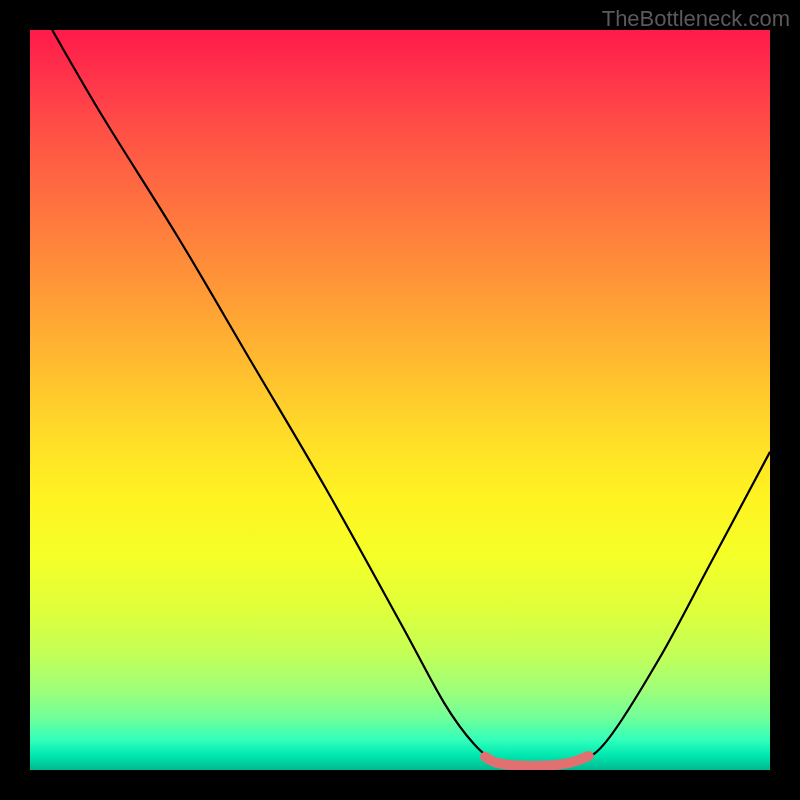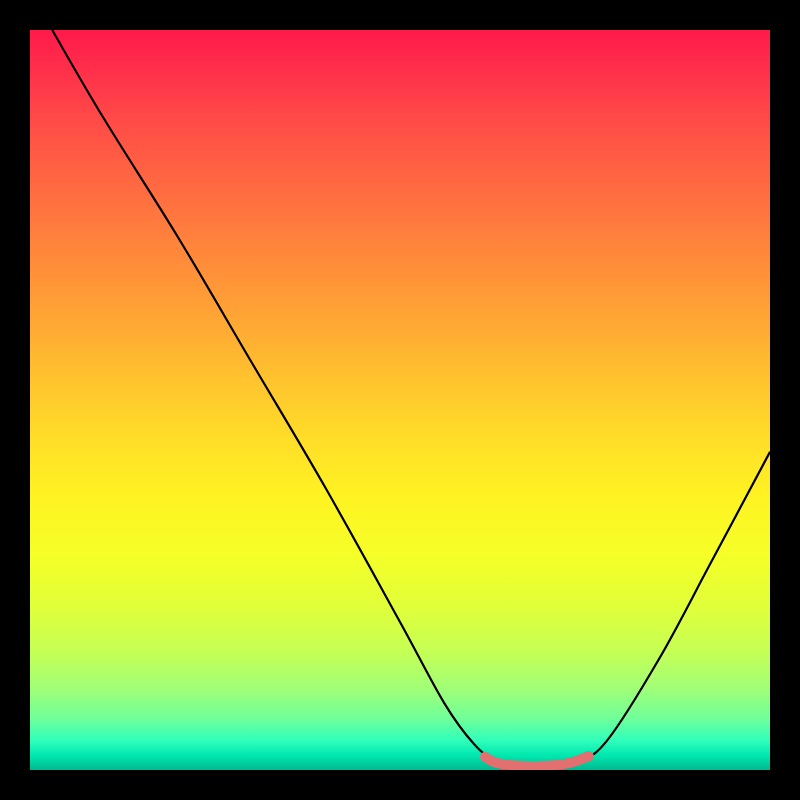--- a/index.html
+++ b/index.html
@@ -65,20 +65,21 @@
     left: 0;
     top: 0;
     width: 100%;
     height: 100%;
   }
 </style>
 </head>
 <body>
 
 <div class="chart-container">
+  <div class="watermark">TheBottleneck.com</div>
   <div class="plot-area">
     <div class="gradient-bg"></div>
     <svg class="curve" viewBox="0 0 740 740" preserveAspectRatio="none">
       <path id="main-curve" fill="none" stroke="#000" stroke-width="2.2" d="M 22.2 0 C 31.524 15.983999999999991, 51.356 51.50399999999995, 74 88.79999999999995 C 96.644 126.09599999999996, 121.36 163.24400000000006, 148 207.20000000000005 C 174.64 251.15600000000003, 195.36 287.71199999999993, 222 332.99999999999994 C 248.64 378.28799999999995, 269.36 412.18, 296 458.8 C 322.64 505.42, 348.688 553.372, 370 592 C 391.312 630.628, 401.08000000000004 651.422, 414.40000000000003 673.4 C 427.72 695.3779999999999, 434.676 703.7104, 444 714.1 C 453.324 724.4896, 458.20799999999997 727.2572, 466.2 731.12 C 474.192 734.9828, 479.076 734.7607999999999, 488.40000000000003 735.56 C 497.72400000000005 736.3592, 507.344 736.3592, 518 735.56 C 528.656 734.7607999999999, 536.944 735.6488, 547.6 731.12 C 558.2560000000001 726.5912, 562.548 728.7816, 577.2 710.4 C 591.8520000000001 692.0183999999999, 610.352 660.968, 629 629 C 647.648 597.032, 660.82 570.096, 680.8000000000001 532.8 C 700.7800000000001 495.50399999999996, 729.344 441.78, 740 421.8"></path>
       <path id="highlight-curve" fill="none" stroke="#e27070" stroke-width="10" stroke-linecap="round" d="M 455.09999999999997 726.68 C 457.09799999999996 727.7456, 460.20599999999996 731.0016, 466.2 732.6 C 472.194 734.1984, 479.076 735.0272, 488.40000000000003 735.56 C 497.72400000000005 736.0927999999999, 508.67600000000004 736.0927999999999, 518 735.56 C 527.324 735.0272, 532.8739999999999 734.3316, 540.1999999999999 732.6 C 547.526 730.8684000000001, 555.37 727.1388000000001, 558.7 725.94"></path>
     </svg>
   </div>
 </div>
 
 </body></html>

